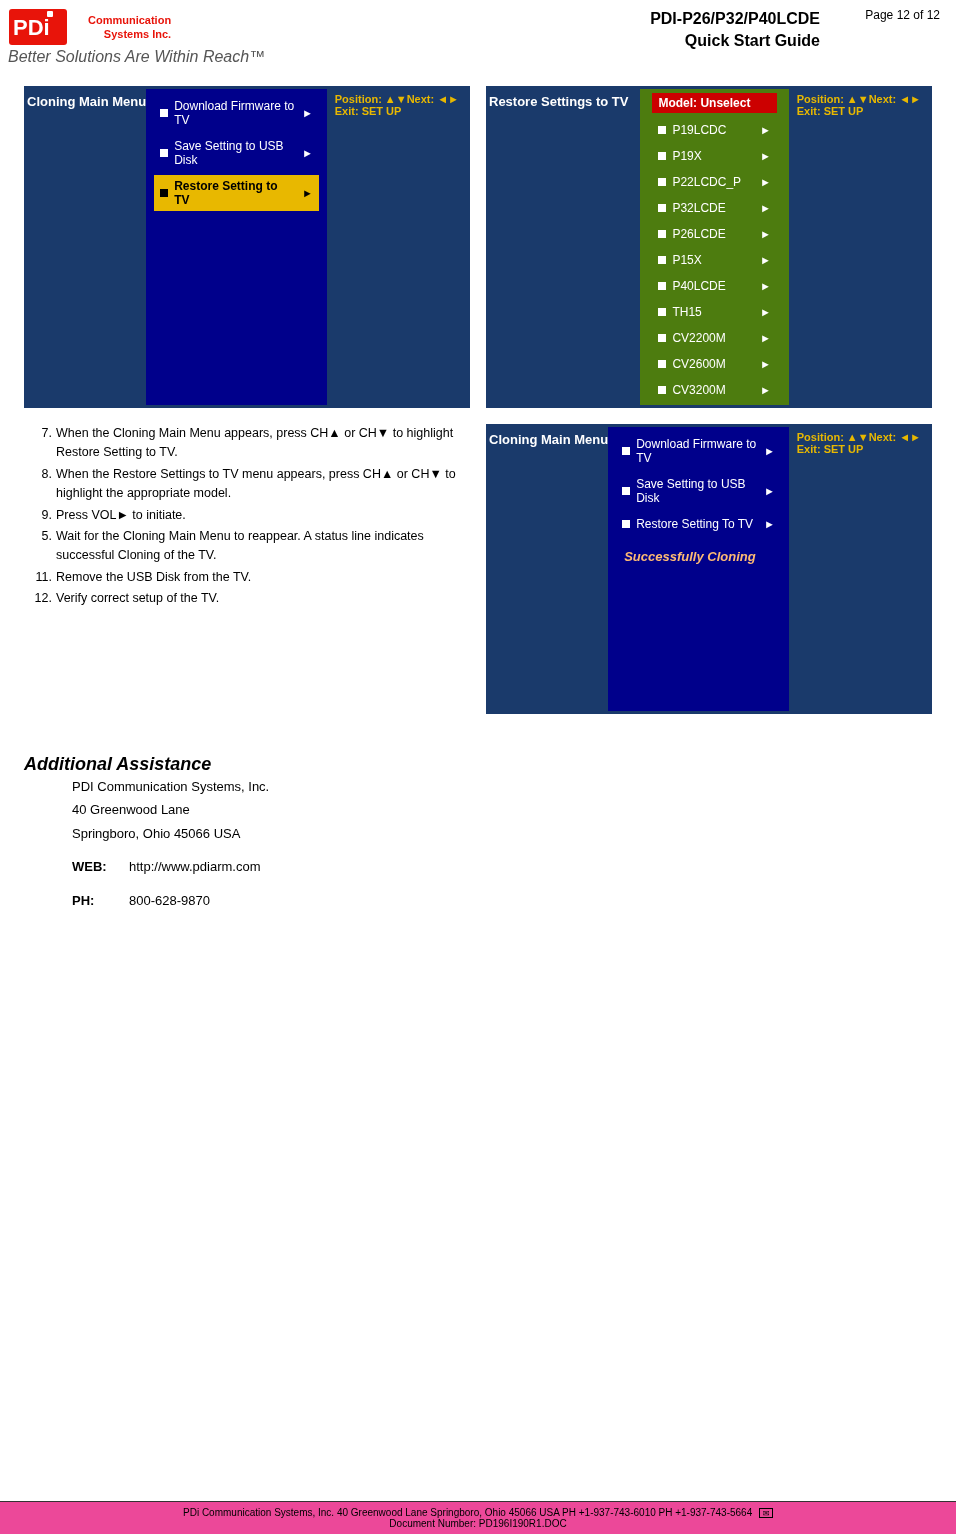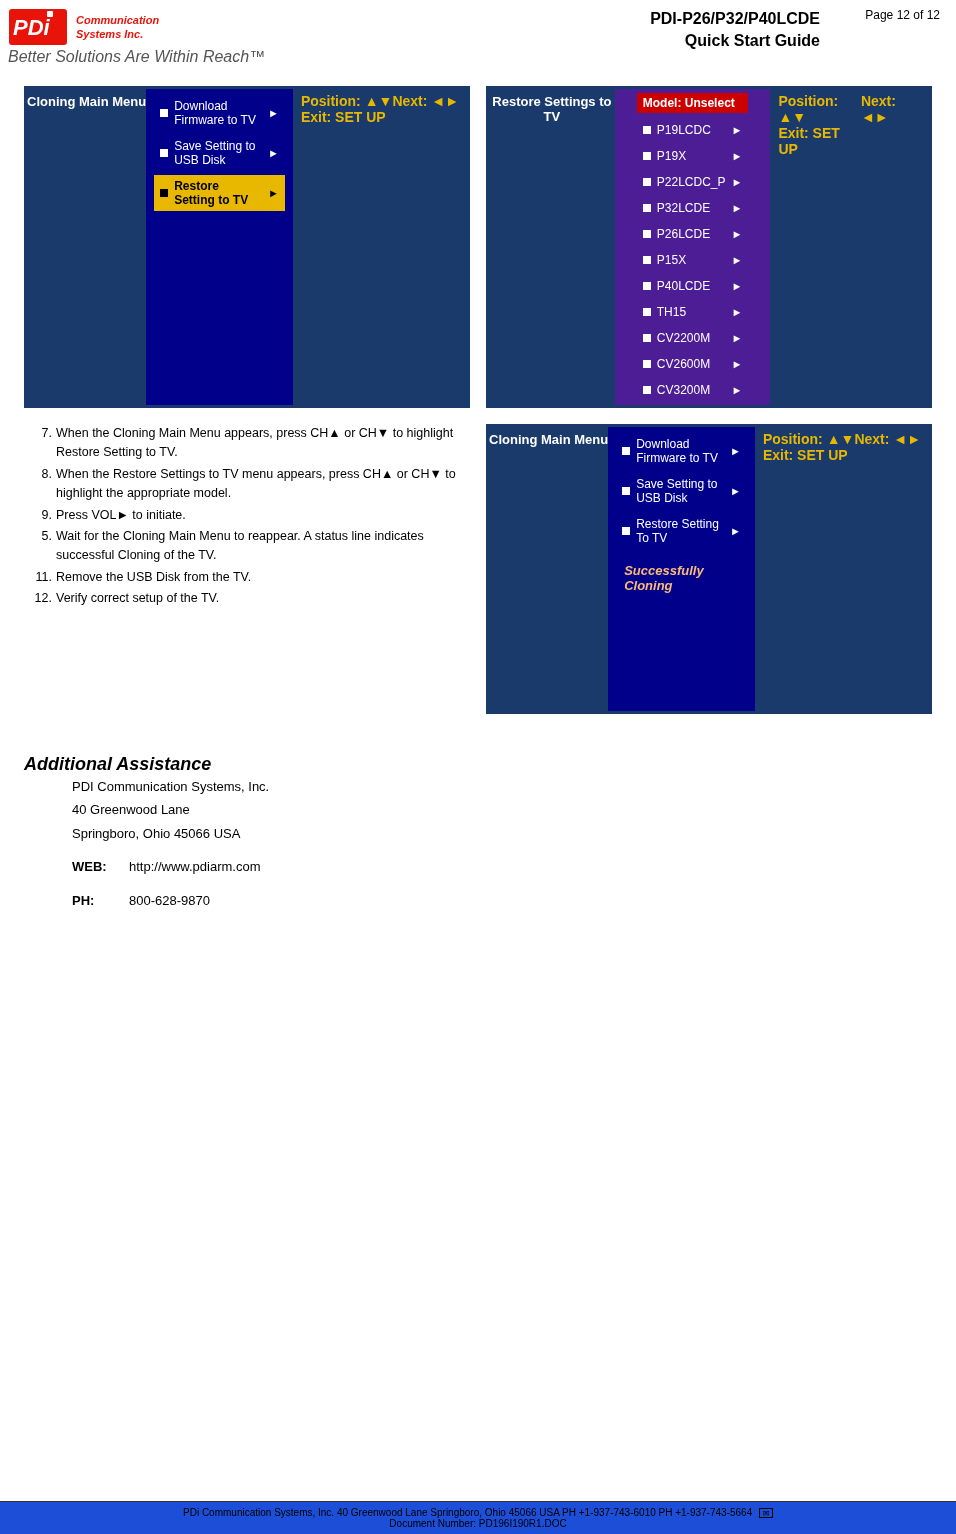--- a/index.html
+++ b/index.html
@@ -20,39 +20,39 @@
       border-bottom: none;
     }
     .logo-area {
       display: flex;
       flex-direction: column;
       min-width: 180px;
     }
     .logo-box {
       display: flex;
       align-items: center;
-      gap: 8px;
-      font-style: italic;
+      gap: 20px;
     }
     .pdi-logo {
       width: 60px;
       height: 38px;
       display: flex;
       align-items: center;
       justify-content: center;
     }
     .logo-text-area {
       display: flex;
       flex-direction: column;
     }
     .logo-company-name {
       font-size: 11px;
       font-weight: bold;
       color: #e8140a;
       line-height: 1.3;
+      text-align: right;
     }
     .logo-tagline {
       font-size: 16px;
       font-style: italic;
       color: #555;
       margin-top: 2px;
     }
     .header-center {
       flex: 1;
       text-align: right;
@@ -124,35 +124,36 @@
       background: #000;
     }
     .tv-menu-item .arrow {
       margin-left: auto;
       font-size: 11px;
     }
     .tv-footer {
       background: #1a3a6b;
       padding: 4px 8px;
       color: #e8b800;
-      font-size: 14px;
+      font-size: 11px;
       font-weight: bold;
       display: flex;
       justify-content: space-between;
     }
     .tv-footer span { color: #e8b800; font-weight: bold; }
 
     
     .restore-screen {
       flex: 1;
     }
     .restore-body {
-      background: #4c1d95;
-      flex: 1;
-      padding: 4px 22px;
+      background: #4d7c0f;
+      flex: 1;
+      padding: 4px 12px;
+      margin-left: 12px;
     }
     .model-header {
       background: #c00;
       color: #fff;
       font-size: 12px;
       font-weight: bold;
       padding: 3px 6px;
       margin-bottom: 2px;
     }
 
@@ -443,19 +444,19 @@
       <span class="label-col">WEB:</span>
       <span>http://www.pdiarm.com</span>
     </div>
     <div class="ph-line">
       <span class="label-col">PH:</span>
       <span>800-628-9870</span>
     </div>
   </div>
 </div>
 
-<div style="position:fixed; bottom:0; left:0; right:0; background:#1d4ed8; border-top:1px solid #333; padding:5px 16px; font-size:10px; text-align:center;">
+<div style="position:fixed; bottom:0; left:0; right:0; background:#ec4899; border-top:1px solid #333; padding:5px 16px; font-size:10px; text-align:center;">
   <div class="footer-line1">
     <span>PDi Communication Systems, Inc.   40 Greenwood Lane   Springboro, Ohio 45066 USA   PH +1-937-743-6010 PH +1-937-743-5664</span>
     <span style="display:inline-block; width:14px; height:10px; border:1.5px solid #000; margin-left:4px; font-size:8px; line-height:10px; text-align:center;">✉</span>
   </div>
   <div>Document Number:  PD196I190R1.DOC</div>
 </div>
 
 </body></html>

